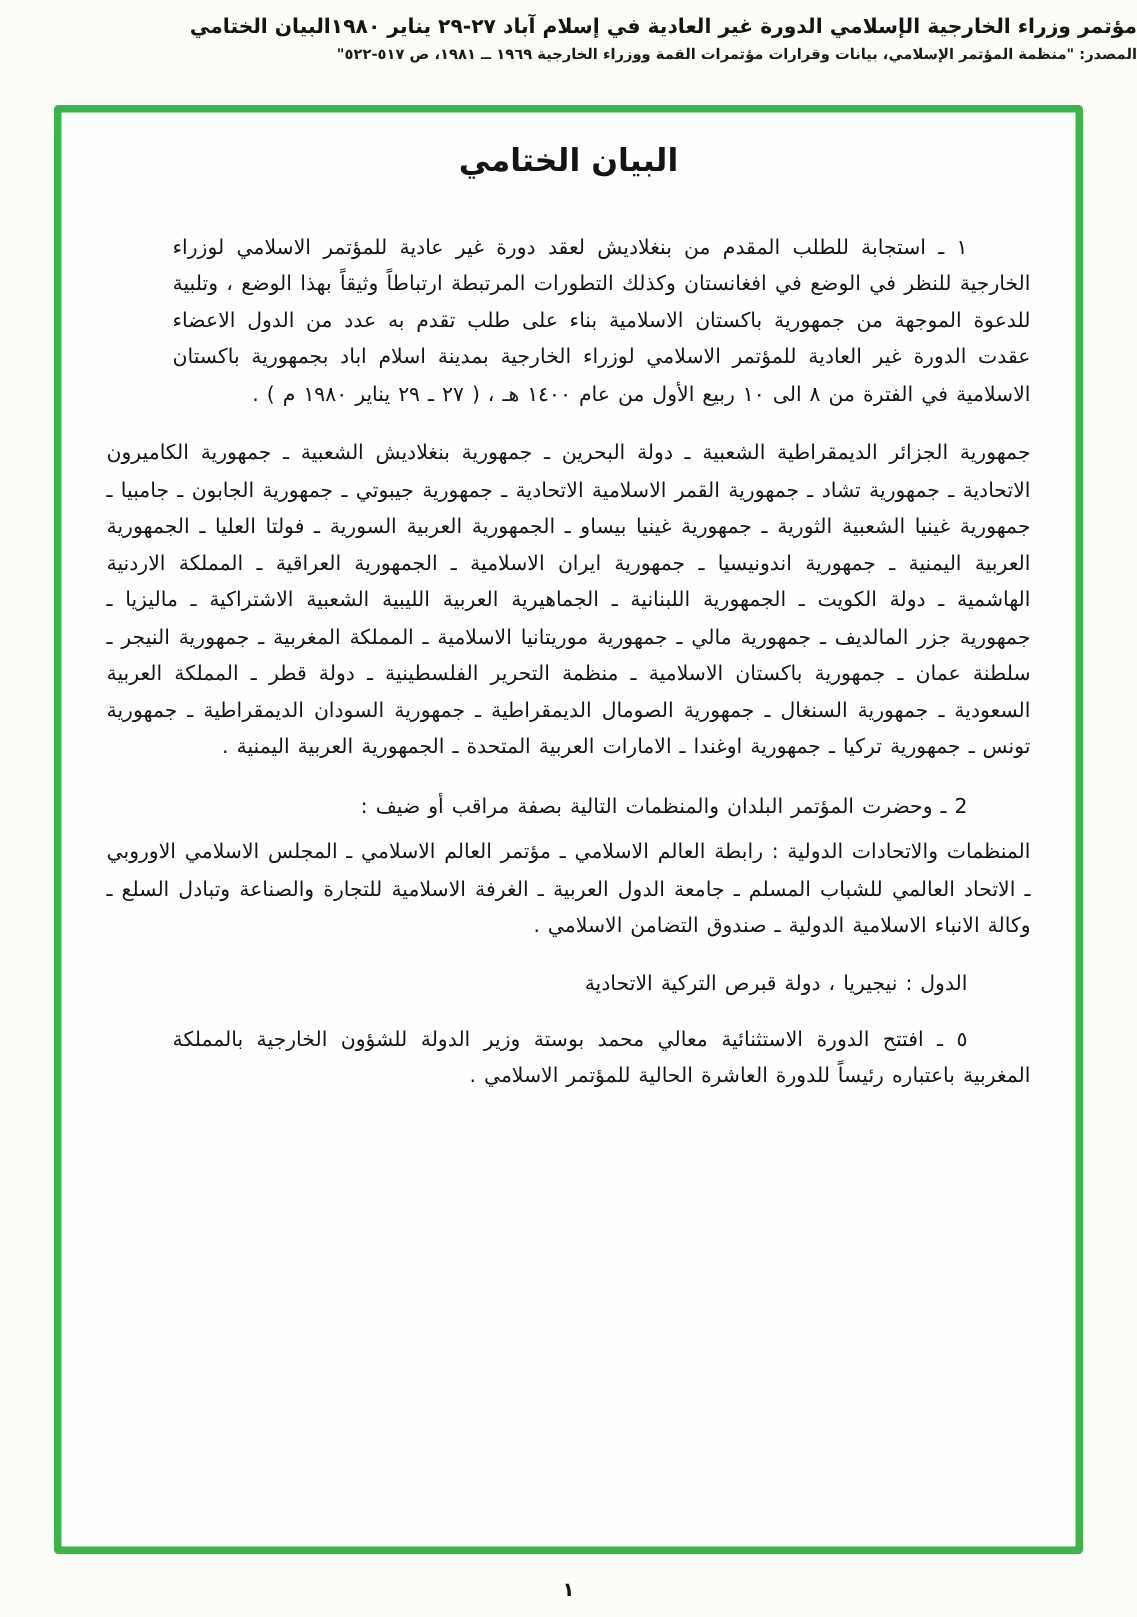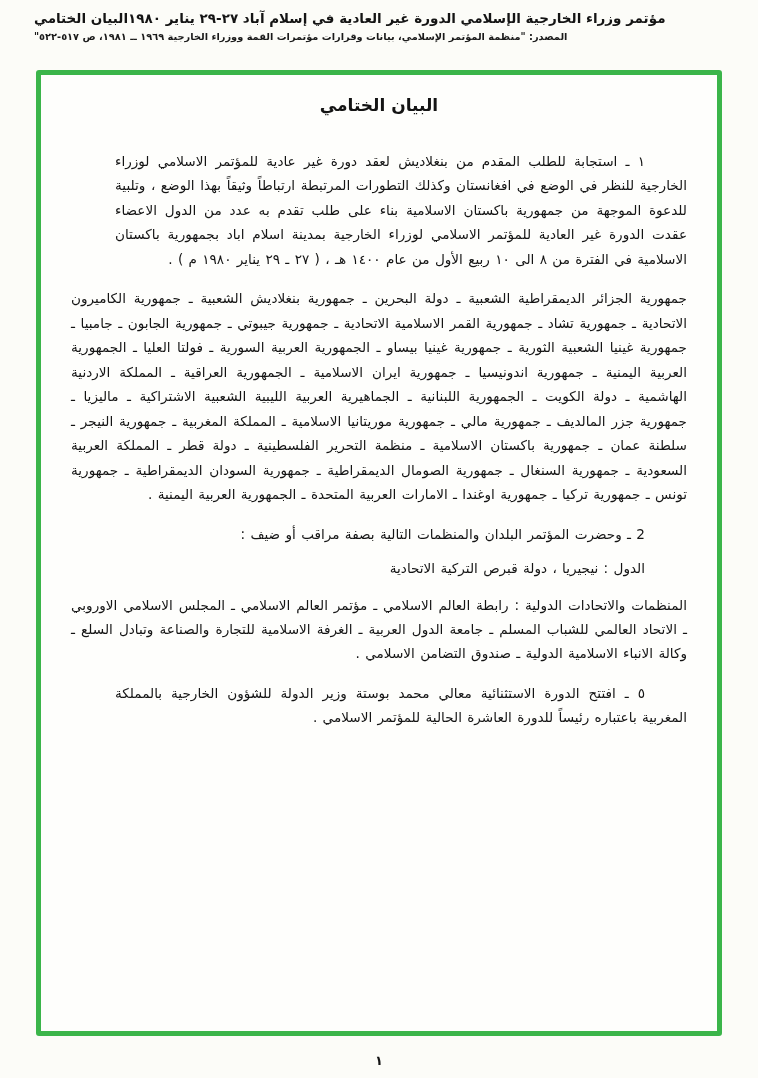--- a/index.html
+++ b/index.html
@@ -12,21 +12,21 @@
     overflow: hidden;
   }
   .page {
     position: relative;
     width: 758px;
     height: 1078px;
     direction: rtl;
   }
   .doc-header {
     padding-top: 10px;
-    text-align: left;
+    text-align: right;
     padding-left: 34px;
   }
   .doc-header-title {
     font-size: 13.5px;
     font-weight: bold;
     letter-spacing: 0.2px;
   }
   .doc-header-source {
     font-size: 9.8px;
     font-weight: bold;
@@ -41,21 +41,21 @@
     height: 966px;
     box-sizing: border-box;
     border: 5px solid var(--frame-green, #3bb54a);
     border-radius: 3px;
     background: #fefefc;
     padding: 16px 30px 0 30px;
     overflow: hidden;
   }
   .doc-title {
     text-align: center;
-    font-size: 17px;
+    font-size: 21px;
     font-weight: bold;
     margin: 4px 0 34px 0;
   }
   .para {
     font-size: 13.6px;
     line-height: 1.8;
     text-align: justify;
     text-align-last: right;
     margin: 0 0 15px 0;
     word-spacing: 1px;
@@ -88,23 +88,23 @@
     <h1 class="doc-title">البيان الختامي</h1>
 
     <p class="para indent">١ ـ استجابة للطلب المقدم من بنغلاديش لعقد دورة غير عادية للمؤتمر الاسلامي لوزراء الخارجية للنظر في الوضع في افغانستان وكذلك التطورات المرتبطة ارتباطاً وثيقاً بهذا الوضع ، وتلبية للدعوة الموجهة من جمهورية باكستان الاسلامية بناء على طلب تقدم به عدد من الدول الاعضاء عقدت الدورة غير العادية للمؤتمر الاسلامي لوزراء الخارجية بمدينة اسلام اباد بجمهورية باكستان الاسلامية في الفترة من ٨ الى ١٠ ربيع الأول من عام ١٤٠٠ هـ ، ( ٢٧ ـ ٢٩ يناير ١٩٨٠ م ) .</p>
 
 
 
     <p class="para">جمهورية الجزائر الديمقراطية الشعبية ـ دولة البحرين ـ جمهورية بنغلاديش الشعبية ـ جمهورية الكاميرون الاتحادية ـ جمهورية تشاد ـ جمهورية القمر الاسلامية الاتحادية ـ جمهورية جيبوتي ـ جمهورية الجابون ـ جامبيا ـ جمهورية غينيا الشعبية الثورية ـ جمهورية غينيا بيساو ـ الجمهورية العربية السورية ـ فولتا العليا ـ الجمهورية العربية اليمنية ـ جمهورية اندونيسيا ـ جمهورية ايران الاسلامية ـ الجمهورية العراقية ـ المملكة الاردنية الهاشمية ـ دولة الكويت ـ الجمهورية اللبنانية ـ الجماهيرية العربية الليبية الشعبية الاشتراكية ـ ماليزيا ـ جمهورية جزر المالديف ـ جمهورية مالي ـ جمهورية موريتانيا الاسلامية ـ المملكة المغربية ـ جمهورية النيجر ـ سلطنة عمان ـ جمهورية باكستان الاسلامية ـ منظمة التحرير الفلسطينية ـ دولة قطر ـ المملكة العربية السعودية ـ جمهورية السنغال ـ جمهورية الصومال الديمقراطية ـ جمهورية السودان الديمقراطية ـ جمهورية تونس ـ جمهورية تركيا ـ جمهورية اوغندا ـ الامارات العربية المتحدة ـ الجمهورية العربية اليمنية .</p>
 
     <p class="para indent head">2 ـ وحضرت المؤتمر البلدان والمنظمات التالية بصفة مراقب أو ضيف :</p>
 
+    <p class="para">المنظمات والاتحادات الدولية : رابطة العالم الاسلامي ـ مؤتمر العالم الاسلامي ـ المجلس الاسلامي الاوروبي ـ الاتحاد العالمي للشباب المسلم ـ جامعة الدول العربية ـ الغرفة الاسلامية للتجارة والصناعة وتبادل السلع ـ وكالة الانباء الاسلامية الدولية ـ صندوق التضامن الاسلامي .</p>
+
     <p class="para states">الدول : نيجيريا ، دولة قبرص التركية الاتحادية</p>
-
-    <p class="para">المنظمات والاتحادات الدولية : رابطة العالم الاسلامي ـ مؤتمر العالم الاسلامي ـ المجلس الاسلامي الاوروبي ـ الاتحاد العالمي للشباب المسلم ـ جامعة الدول العربية ـ الغرفة الاسلامية للتجارة والصناعة وتبادل السلع ـ وكالة الانباء الاسلامية الدولية ـ صندوق التضامن الاسلامي .</p>
 
     <p class="para indent">٥ ـ افتتح الدورة الاستثنائية معالي محمد بوستة وزير الدولة للشؤون الخارجية بالمملكة المغربية باعتباره رئيساً للدورة العاشرة الحالية للمؤتمر الاسلامي .</p>
 
 
 
   </section>
 
   <div class="page-number">١</div>
 
 </div>

